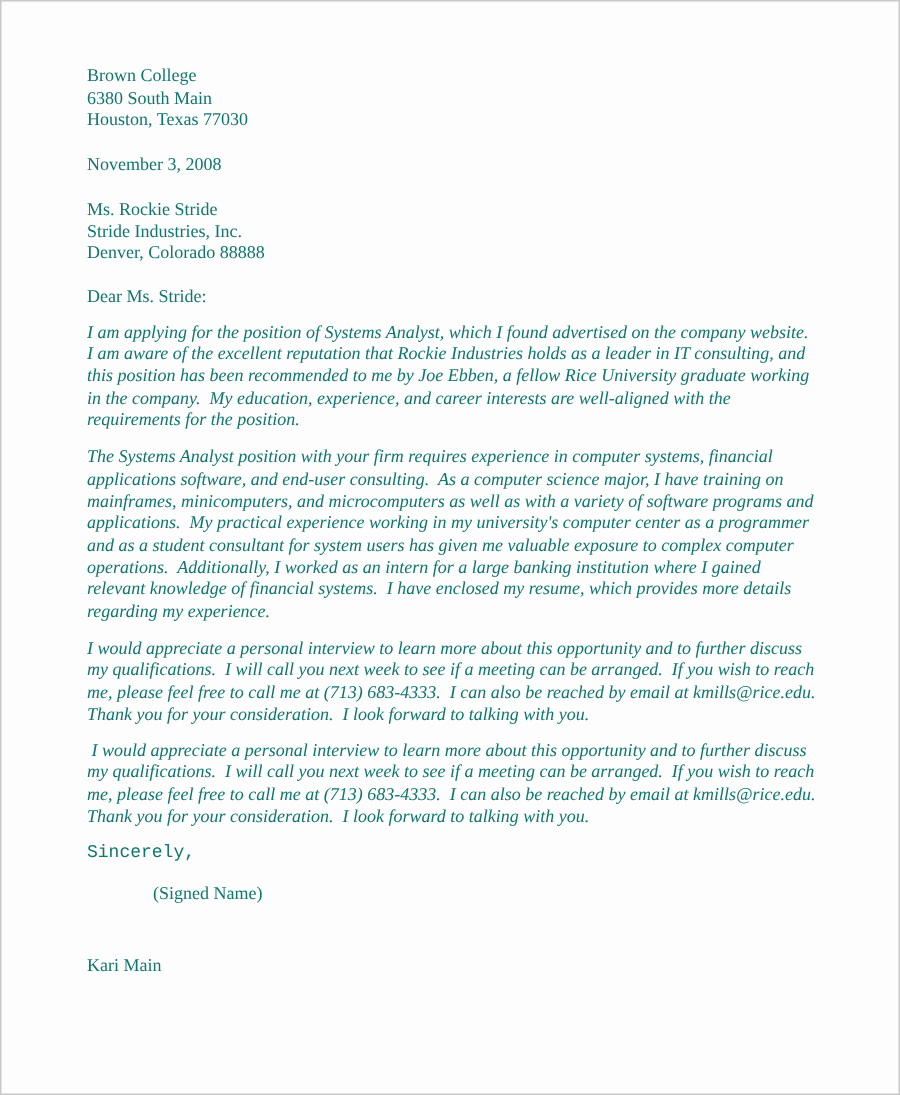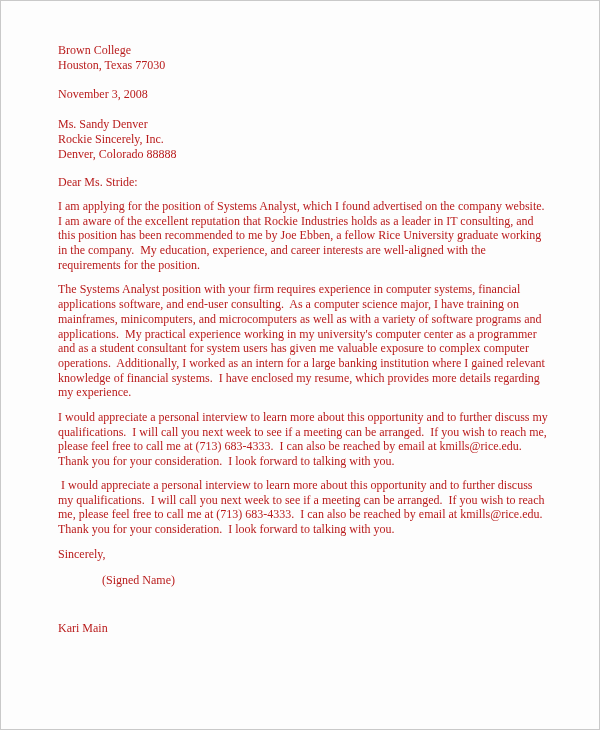--- a/index.html
+++ b/index.html
@@ -13,53 +13,55 @@
     box-sizing: border-box;
     width: 600px;
     height: 730px;
     background: #fdfdfd;
     border: 1px solid #c9c9c9;
     overflow: hidden;
   }
   .content {
     box-sizing: border-box;
     padding: 42px 50px 0 57px;
-    color: #b91c1c;
+    color: #0f766e;
     font-size: 12px;
     line-height: 14.7px;
   }
   .block { margin: 0 0 15px 0; }
   .line { white-space: pre-wrap; }
   .recipient-block { margin-bottom: 14px; }
   .salutation { margin-bottom: 9px; }
   p.para {
     margin: 0 0 10px 0;
     white-space: pre-wrap;
     text-align: left;
+    font-style: italic;
   }
   p.para-3 { margin-bottom: 9px; }
-  .closing { margin: 3px 0 12px 0; }
+  .closing { margin: 3px 0 12px 0; font-family: Liberation Mono, monospace; }
   .signed { margin-bottom: 33px; margin-left: 44px; }
 </style>
 </head>
 <body>
 
 <div class="page">
   <div class="content">
 
     <div class="block">
       <div class="line">Brown College</div>
+      <div class="line">6380 South Main</div>
       <div class="line">Houston, Texas 77030</div>
     </div>
 
     <div class="block">November 3, 2008</div>
 
     <div class="block recipient-block">
-      <div class="line">Ms. Sandy Denver</div>
-      <div class="line">Rockie Sincerely, Inc.</div>
+      <div class="line">Ms. Rockie Stride</div>
+      <div class="line">Stride Industries, Inc.</div>
       <div class="line">Denver, Colorado 88888</div>
     </div>
 
     <div class="block salutation">Dear Ms. Stride:</div>
 
     <p class="para">I am applying for the position of Systems Analyst, which I found advertised on the company website.  I am aware of the excellent reputation that Rockie Industries holds as a leader in IT consulting, and this position has been recommended to me by Joe Ebben, a fellow Rice University graduate working in the company.  My education, experience, and career interests are well-aligned with the requirements for the position.</p>
     <p class="para">The Systems Analyst position with your firm requires experience in computer systems, financial applications software, and end-user consulting.  As a computer science major, I have training on mainframes, minicomputers, and microcomputers as well as with a variety of software programs and applications.  My practical experience working in my university's computer center as a programmer and as a student consultant for system users has given me valuable exposure to complex computer operations.  Additionally, I worked as an intern for a large banking institution where I gained relevant knowledge of financial systems.  I have enclosed my resume, which provides more details regarding my experience.</p>
     <p class="para para-3">I would appreciate a personal interview to learn more about this opportunity and to further discuss my qualifications.  I will call you next week to see if a meeting can be arranged.  If you wish to reach me, please feel free to call me at (713) 683-4333.  I can also be reached by email at kmills@rice.edu.  Thank you for your consideration.  I look forward to talking with you.</p>
     <p class="para"> I would appreciate a personal interview to learn more about this opportunity and to further discuss my qualifications.  I will call you next week to see if a meeting can be arranged.  If you wish to reach me, please feel free to call me at (713) 683-4333.  I can also be reached by email at kmills@rice.edu. Thank you for your consideration.  I look forward to talking with you.</p>
 

